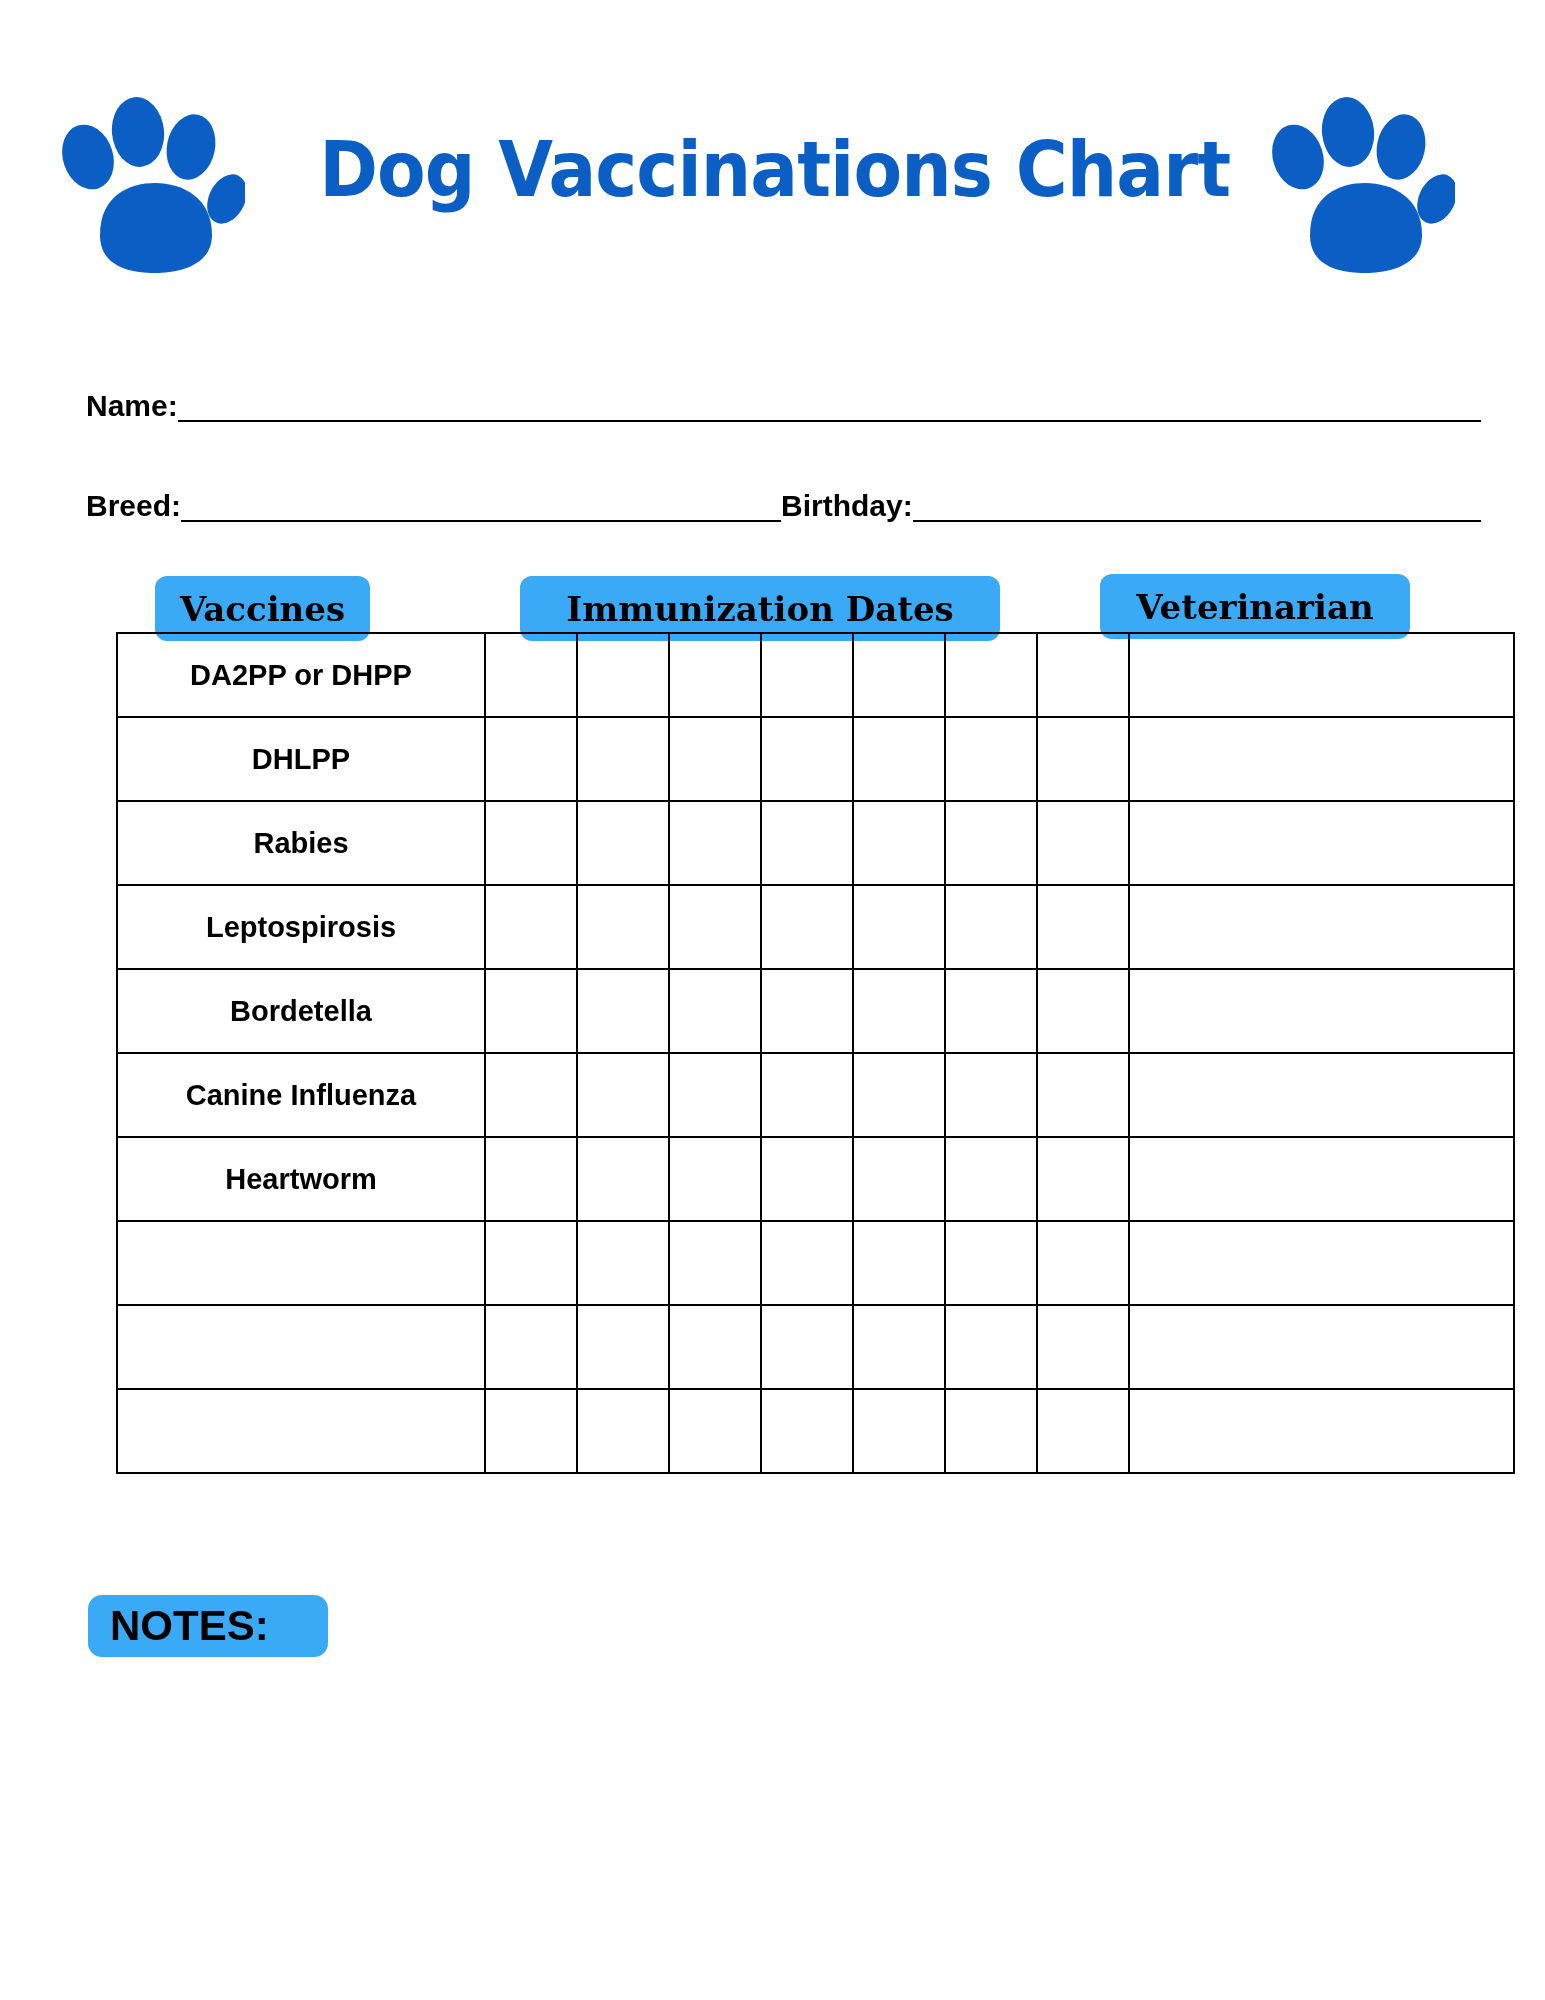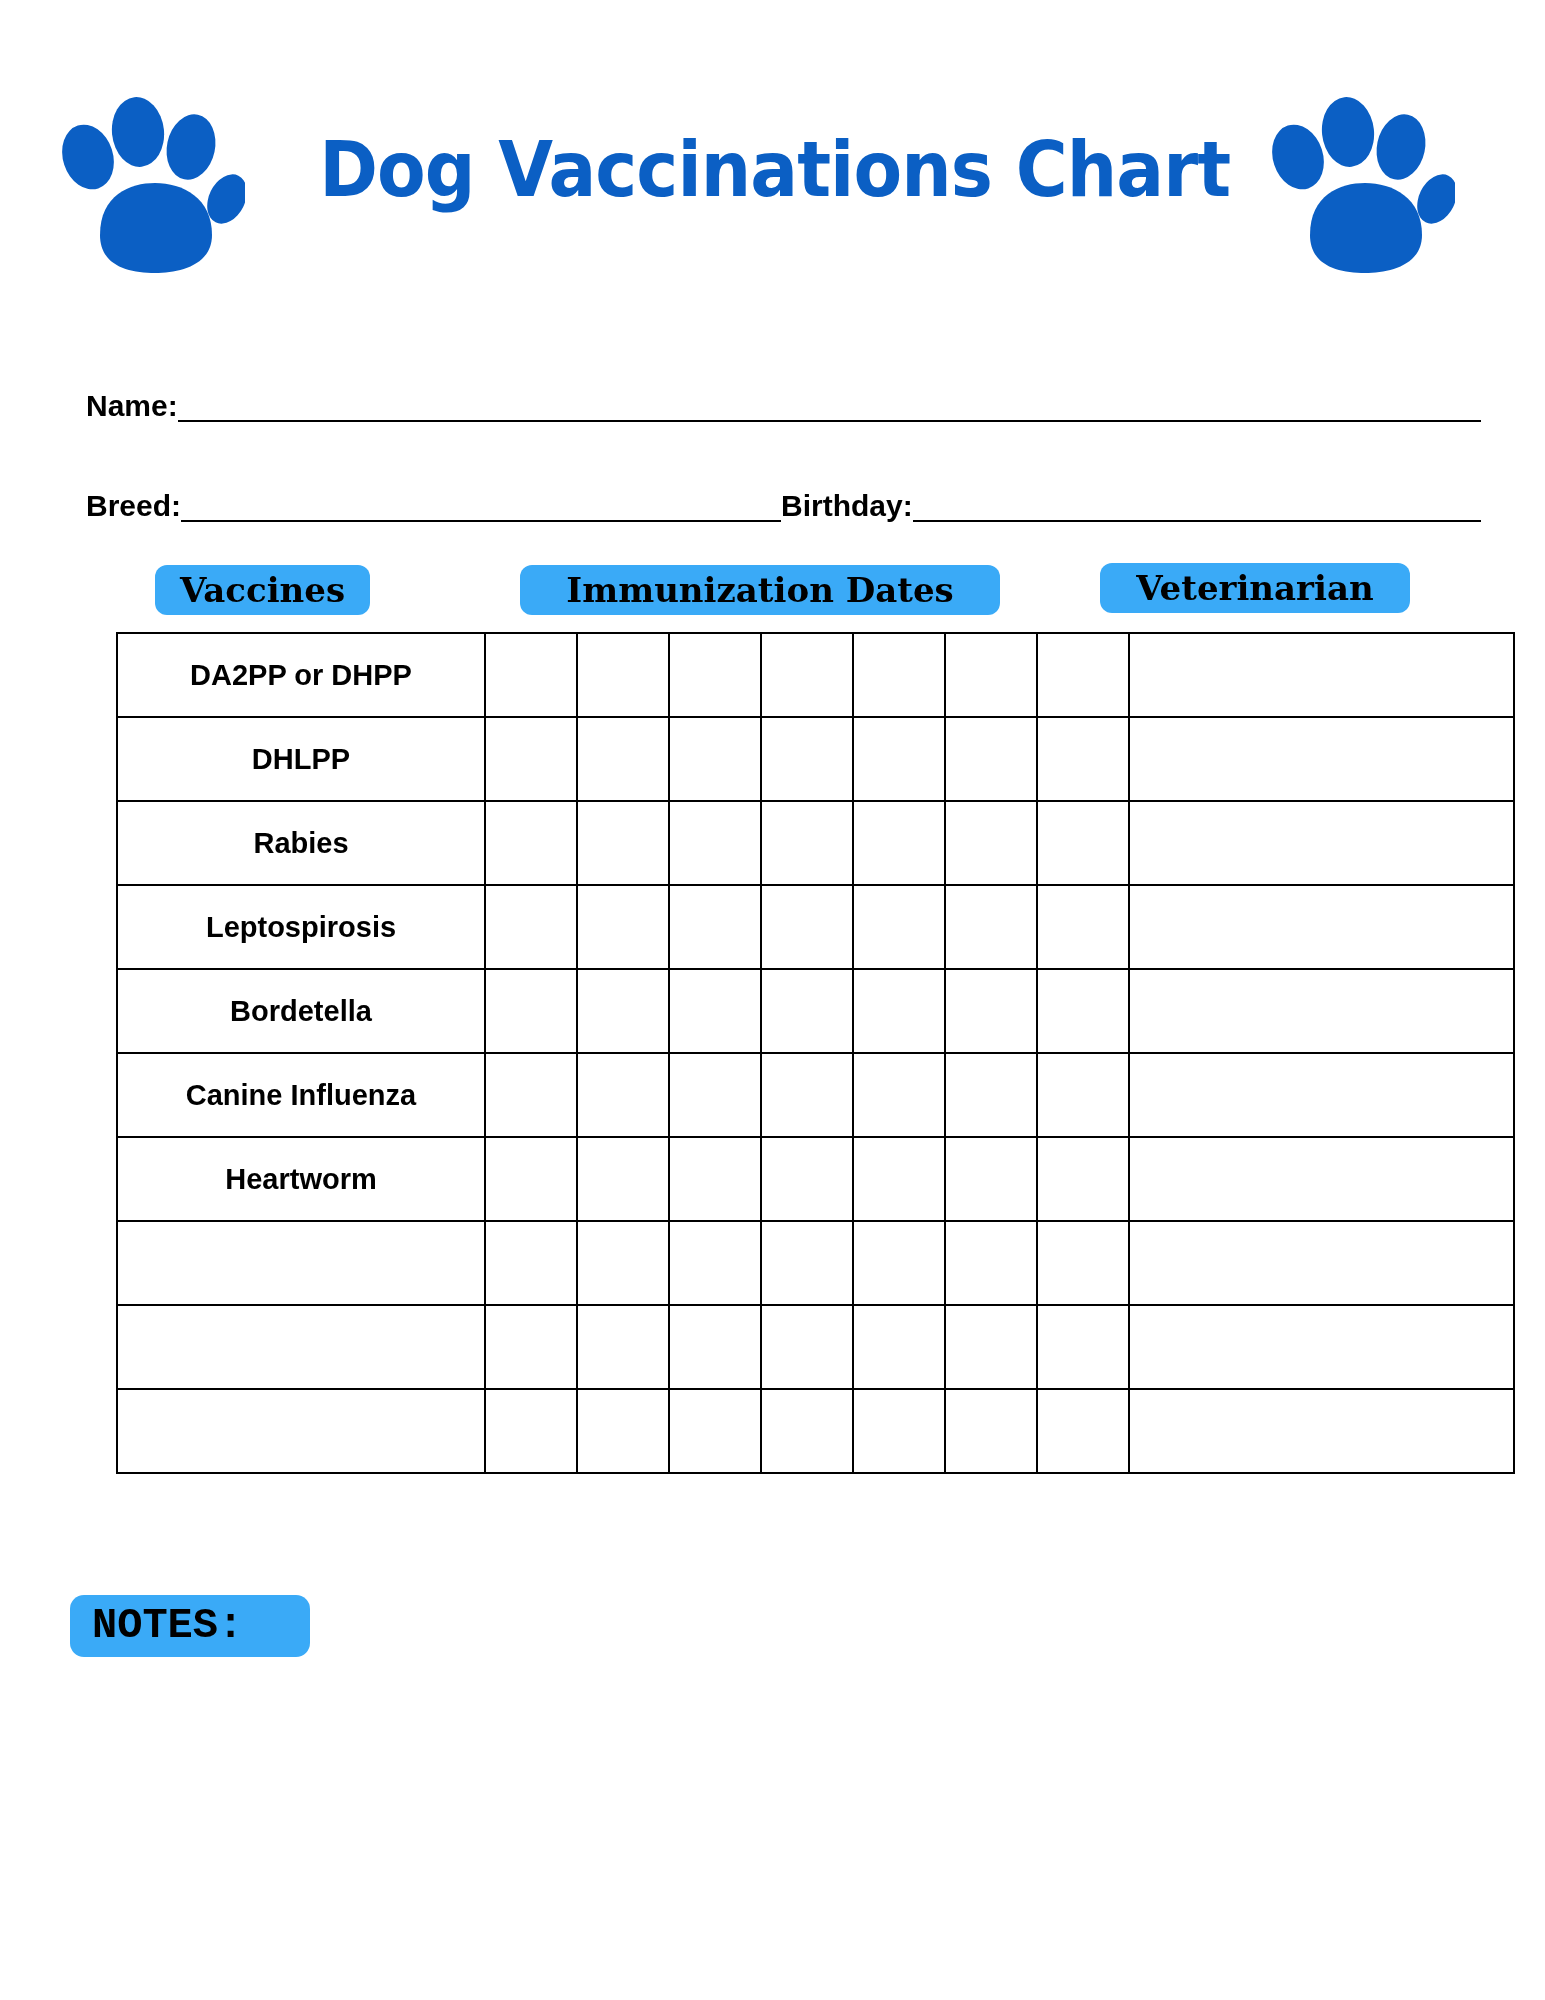--- a/index.html
+++ b/index.html
@@ -88,24 +88,25 @@
     position: absolute;
     background: #3aaaf7;
     border-radius: 12px;
     font-family: "DejaVu Serif", serif;
     font-weight: bold;
     font-size: 34px;
     color: #000;
     display: flex;
     align-items: center;
     justify-content: center;
-    height: 50px;
+    height: 65px;
     padding: 16px 16px;
     box-sizing: border-box;
     white-space: nowrap;
+    margin-top: 11px;
   }
   #pill-vaccines { left: 155px; top: 565px; width: 215px; }
   #pill-dates { left: 520px; top: 565px; width: 480px; }
   #pill-vet { left: 1100px; top: 563px; width: 310px; }
 
   
   .table {
     position: absolute;
     left: 68px;
     top: 632px;
@@ -124,31 +125,31 @@
     font-weight: bold;
     font-family: "Liberation Sans", sans-serif;
   }
   .col-vaccine { width: 368px; }
   .col-date { width: 92px; }
   .col-vet { width: 385px; }
 
   
   #notes-pill {
     position: absolute;
-    left: 70px;
+    left: 88px;
     top: 1595px;
     background: #3aaaf7;
     border-radius: 14px;
     width: 240px;
     height: 62px;
     display: flex;
     align-items: center;
     padding-left: 22px;
     box-sizing: border-box;
-    font-family: Liberation Mono, monospace;
+    font-family: Liberation Sans, sans-serif;
     font-weight: bold;
     font-size: 42px;
     color: #000;
   }
 </style>
 </head>
 <body>
 
 <div class="page">
 

